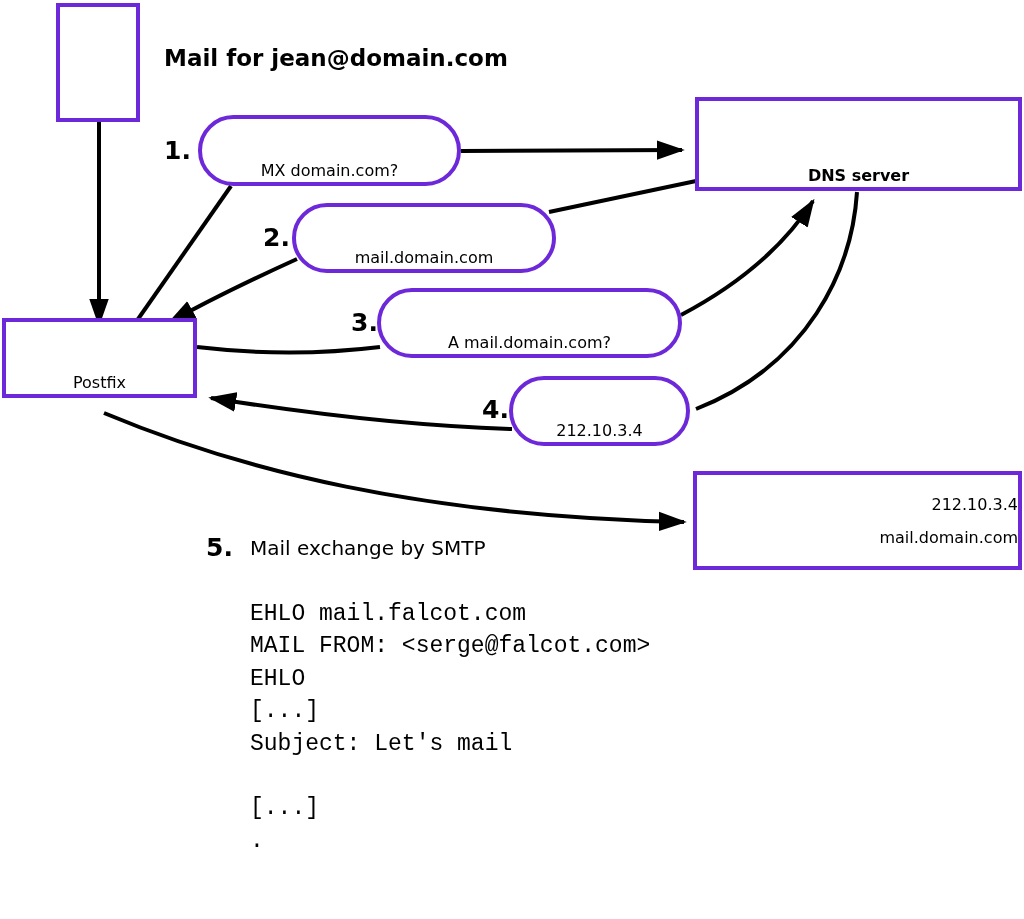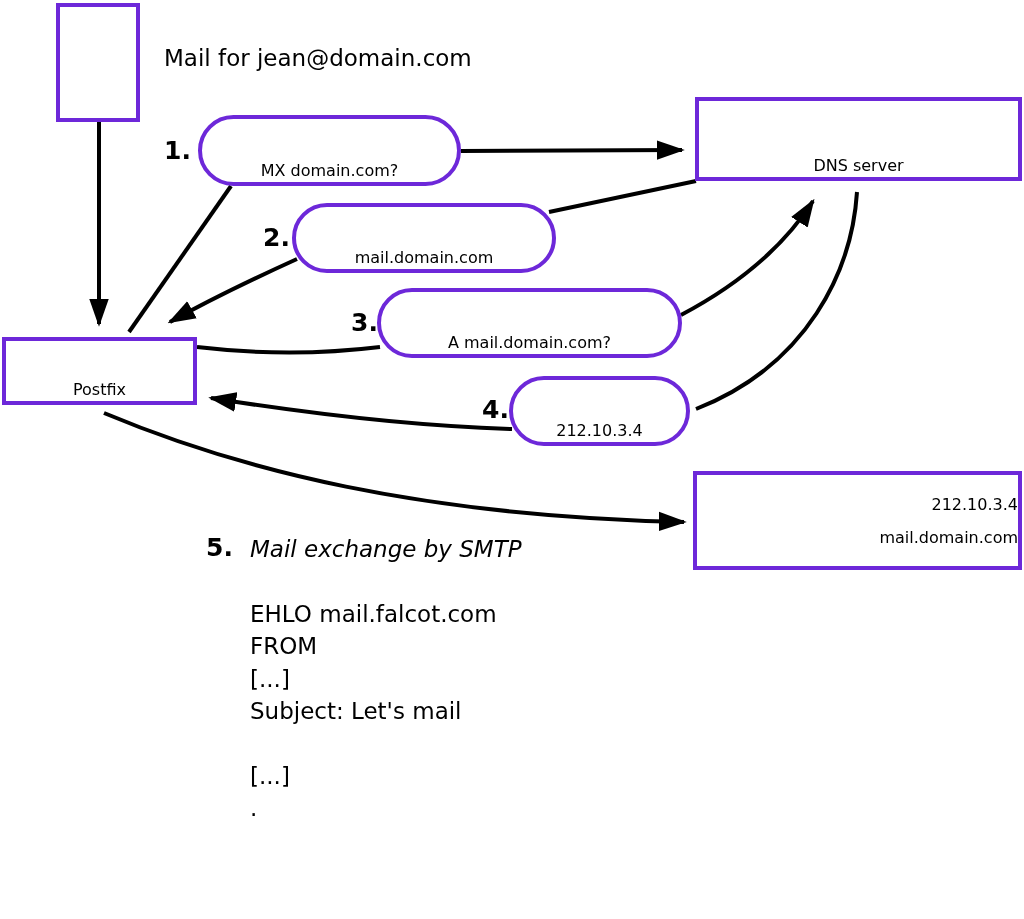--- a/index.html
+++ b/index.html
@@ -33,41 +33,41 @@
   .pill { border-radius: 36px; }
   .num {
     position: absolute;
     font-weight: bold;
     font-size: 25px;
     line-height: 1;
   }
   .note {
     position: absolute;
     font-size: 23px;
-    font-weight: normal;
+    font-weight: bold;
     line-height: 1.2;
     white-space: nowrap;
   }
   .step5-label {
     position: absolute;
-    font-size: 23px;
+    font-size: 20px;
     line-height: 1.2;
     white-space: nowrap;
-    font-style: italic;
   }
   .smtp-block {
     position: absolute;
     left: 250px;
     top: 598px;
     font-size: 23px;
   }
   .smtp-line {
     height: 32.4px;
     line-height: 32.4px;
     white-space: pre;
+    font-family: Liberation Mono, monospace;
   }
   .two-line div { line-height: 33px; }
 </style>
 </head>
 <body>
 
 <div class="canvas">
 
   <svg class="connectors" width="1024" height="919" viewBox="0 0 1024 919">
     <defs>
@@ -84,25 +84,25 @@
       <path d="M197,347 Q290,358 380,347"></path>
       <path d="M681,315 Q770,268 813,201" marker-end="url(#ah)"></path>
       <path d="M857,192 C852,270 808,365 696,409"></path>
       <path d="M512,429 C410,426 305,413 211,398" marker-end="url(#ah)"></path>
       <path d="M104,413 C240,470 420,516 684,522" marker-end="url(#ah)"></path>
     </g>
   </svg>
 
   <div class="box" style="left:56px; top:3px; width:84px; height:119px;"></div>
 
-  <div class="box" style="left:2px; top:337px; width:195px; height:68px;">
+  <div class="box" style="left:2px; top:318px; width:195px; height:80px;">
     <span>Postfix</span>
   </div>
 
-  <div class="box" style="left:695px; top:97px; width:327px; height:84px;">
+  <div class="box" style="left:695px; top:97px; width:327px; height:94px;font-weight:bold;">
     <span>DNS server</span>
   </div>
 
   <div class="box two-line" style="left:693px; top:471px; width:329px; height:99px; flex-direction:column;">
     <div>212.10.3.4</div>
     <div>mail.domain.com</div>
   </div>
 
   <div class="box pill" style="left:198px; top:115px; width:263px; height:71px;">
     <span>MX domain.com?</span>
@@ -122,21 +122,22 @@
   <div class="num" style="left:351px; top:310px;">3.</div>
   <div class="num" style="left:482px; top:397px;">4.</div>
   <div class="num" style="left:206px; top:535px;">5.</div>
 
   <div class="note" style="left:164px; top:45px;">Mail for jean@domain.com</div>
 
   <div class="step5-label" style="left:250px; top:536px;">Mail exchange by SMTP</div>
 
   <div class="smtp-block">
     <div class="smtp-line">EHLO mail.falcot.com</div>
-    <div class="smtp-line">FROM</div>
+    <div class="smtp-line">MAIL FROM: &lt;serge@falcot.com&gt;</div>
+    <div class="smtp-line">EHLO</div>
     <div class="smtp-line">[...]</div>
     <div class="smtp-line">Subject: Let's mail</div>
     <div class="smtp-line"></div>
     <div class="smtp-line">[...]</div>
     <div class="smtp-line">.</div>
   </div>
 
 </div>
 
 </body></html>

